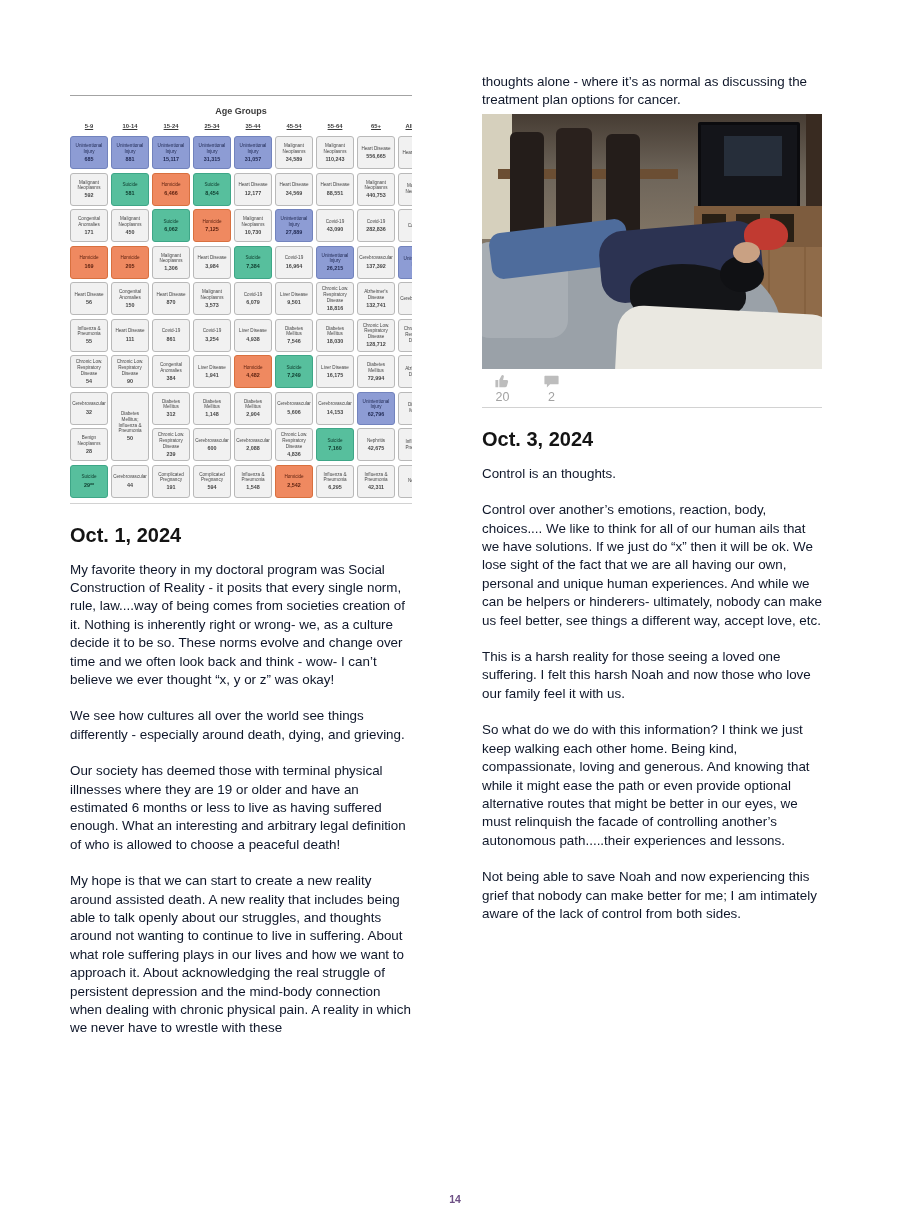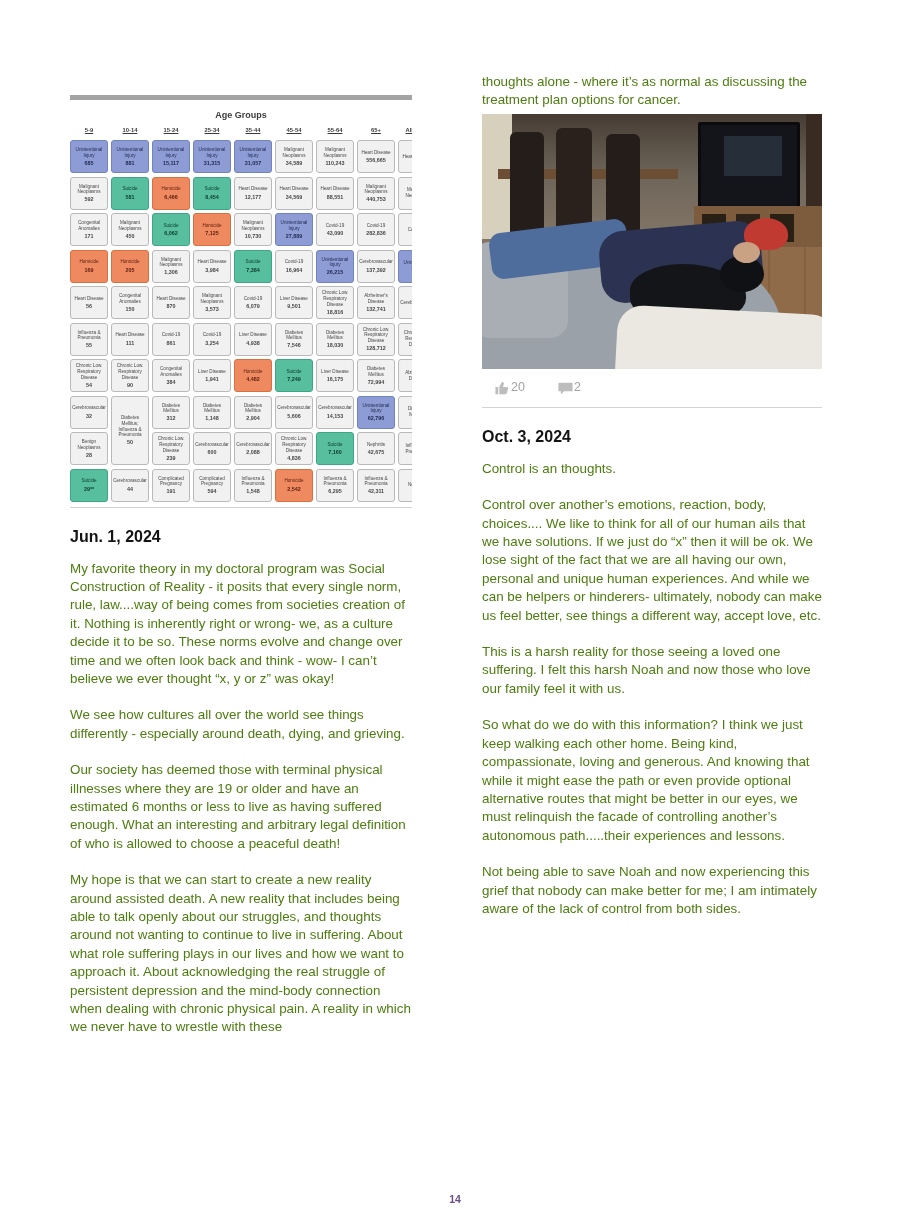--- a/index.html
+++ b/index.html
@@ -3,43 +3,43 @@
 <meta charset="utf-8">
 <style>
   html,body{margin:0;padding:0;background:#ffffff;}
   body{font-family:"Liberation Sans","DejaVu Sans",sans-serif;color:#3e3e3e;}
   #page{position:relative;width:898px;height:1228px;background:#fff;overflow:hidden;}
 
   .col{position:absolute;}
   #col-left{left:70px;top:95px;width:342px;}
   #col-right{left:482px;top:73px;width:340px;}
 
-  .para{font-size:13.4px;line-height:18.4px;margin:0 0 18px 0;color:#4d7c0f;}
-  .post-date{font-size:16px;font-weight:bold;color:#141414;margin:20px 0 14px 0;}
+  .para{font-size:13.4px;line-height:18.4px;margin:0 0 18px 0;color:#0f172a;}
+  .post-date{font-size:20px;font-weight:bold;color:#141414;margin:20px 0 14px 0;}
 
   
-  #chart-block{border-top:5px solid #a3a3a3;padding-top:10px;}
+  #chart-block{border-top:1px solid #a3a3a3;padding-top:10px;}
   #chart-title{text-align:center;font-size:9px;font-weight:bold;color:#3c3c3c;margin-bottom:7px;}
   #chart-grid{display:flex;gap:3px;}
   .chart-col{width:38px;flex:0 0 auto;}
   .chart-col.partial{width:14px;overflow:hidden;}
   .chart-col.partial .col-header,.chart-col.partial .col-cells{width:38px;}
   .col-header{text-align:center;font-size:5.8px;font-weight:bold;text-decoration:underline;color:#3a3a3a;height:13px;}
   .col-cells{display:grid;grid-template-rows:repeat(10,33px);gap:3.5px;}
   .cell{border:1px solid #bbb;border-radius:3px;display:flex;flex-direction:column;align-items:center;justify-content:center;text-align:center;padding:1px 1.5px;box-sizing:border-box;overflow:hidden;}
   .cell-name{font-size:4.6px;line-height:1.25;}
   .cell-val{font-size:5.4px;font-weight:bold;margin-top:1.5px;}
   .cell.gray{background:#f1f1f1;border-color:#b9b9b9;color:#474747;}
   .cell.blue{background:#8d9cd4;border-color:#7283bd;color:#1f2851;}
   .cell.green{background:#57bf9d;border-color:#3ea687;color:#0d3a2c;}
   .cell.orange{background:#ef8960;border-color:#d8703f;color:#591f0e;}
 
   
   .social-row{display:flex;align-items:center;gap:10px;height:24px;margin:8px 0 6px 12px;}
-  .social-group{display:flex;margin-right:22px;}
+  .social-group{display:flex;align-items:center;margin-right:22px;flex-direction:column;}
   .social-icon svg{width:17px;height:17px;fill:#bdbdbd;display:block;}
   .social-count{font-size:12.5px;color:#a2a2a2;}
   .divider{border-top:1.5px solid #d2d2d2;margin-top:5px;}
 
   
   #photo{position:relative;width:340px;height:255px;overflow:hidden;margin-top:4px;background:#7d7569;}
   #photo div{position:absolute;}
   .ph-wall{left:0;top:0;width:340px;height:135px;background:linear-gradient(180deg,#463c33 0%,#6e655a 45%,#857867 100%);}
   .ph-window{left:0;top:0;width:30px;height:125px;background:#d6d0bd;}
   .ph-dining{left:16px;top:6px;width:180px;height:128px;background:
@@ -467,21 +467,21 @@
               <div class="cell gray">
                 <div class="cell-name">Nephritis</div>
               </div>
             </div>
           </div>
         </div>
     </div>
 
     <div class="divider"></div>
 
-    <div class="post-date">Jun. 1, 2024</div>
+    <div class="post-date">Oct. 1, 2024</div>
     <div>
         <p class="para">My favorite theory in my doctoral program was Social Construction of Reality - it posits that every single norm, rule, law....way of being comes from societies creation of it. Nothing is inherently right or wrong- we, as a culture decide it to be so. These norms evolve and change over time and we often look back and think - wow- I can’t believe we ever thought “x, y or z” was okay!</p>
         <p class="para">We see how cultures all over the world see things differently - especially around death, dying, and grieving.</p>
         <p class="para">Our society has deemed those with terminal physical illnesses where they are 19 or older and have an estimated 6 months or less to live as having suffered enough. What an interesting and arbitrary legal definition of who is allowed to choose a peaceful death!</p>
         <p class="para">My hope is that we can start to create a new reality around assisted death. A new reality that includes being able to talk openly about our struggles, and thoughts around not wanting to continue to live in suffering. About what role suffering plays in our lives and how we want to approach it. About acknowledging the real struggle of persistent depression and the mind-body connection when dealing with chronic physical pain. A reality in which we never have to wrestle with these</p>
       </div>
   </div>
 
   <div id="col-right" class="col">
 

